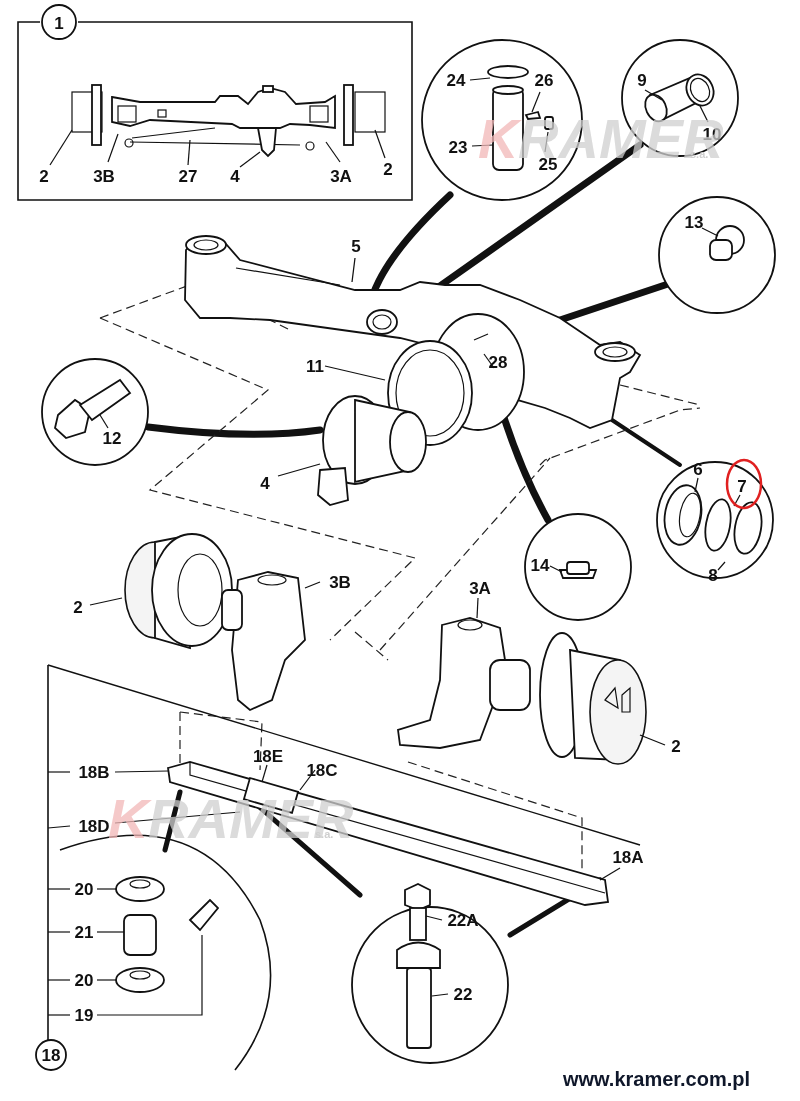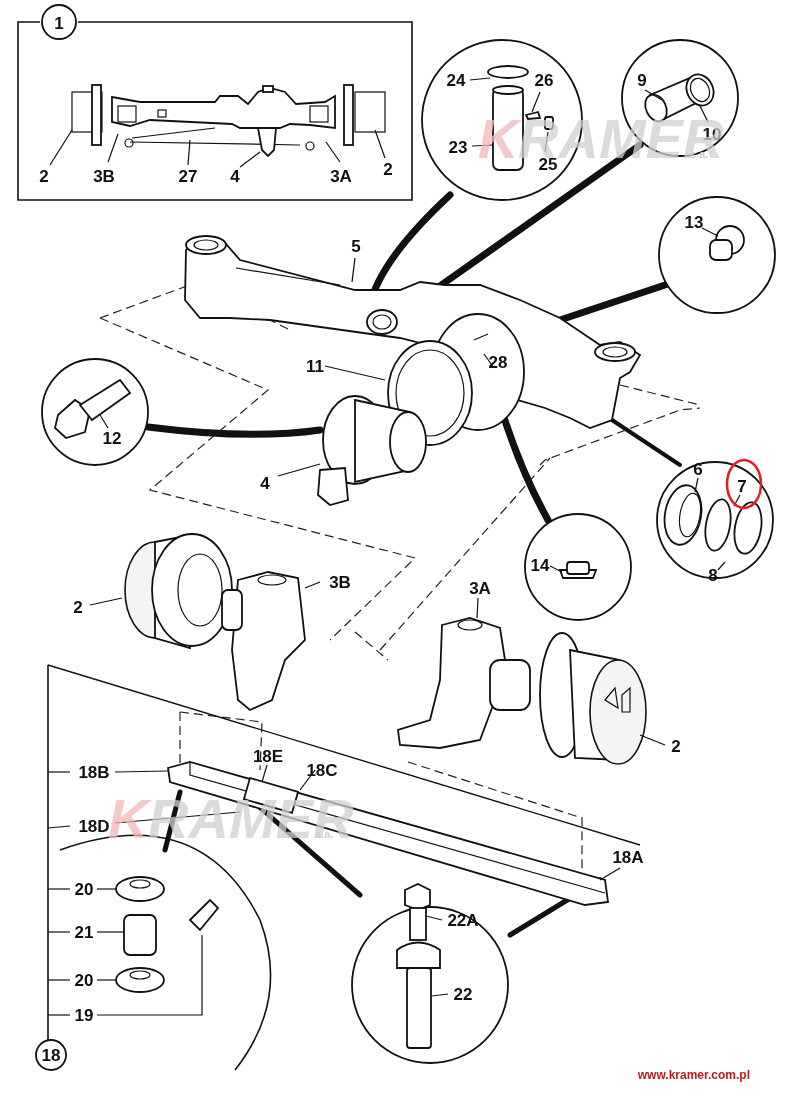--- a/index.html
+++ b/index.html
@@ -10,21 +10,21 @@
   .ln { stroke: #111; stroke-width: 1.6; fill: none; }
   .thin { stroke: #111; stroke-width: 1.2; fill: none; }
   .dash { stroke: #222; stroke-width: 1.2; fill: none; stroke-dasharray: 9 5; }
   .part { stroke: #111; stroke-width: 1.8; fill: #fff; }
   .partg { stroke: #111; stroke-width: 1.6; fill: #f4f4f4; }
   .lead { stroke: #111; stroke-width: 7; fill: none; stroke-linecap: round; }
   .circ { stroke: #111; stroke-width: 1.8; fill: #fff; }
   .wm { font-family: "Liberation Sans", sans-serif; font-weight: bold; font-style: italic; font-size: 56px; fill: #cfcfcf; opacity: 0.75; }
   .wmk { fill: #f2b8b8; }
   .wmsa { font-family: "Liberation Sans", sans-serif; font-weight: bold; font-size: 11px; fill: #cfcfcf; }
-  .url { position: absolute; right: 50px; top: 1068px; font-weight: bold; font-size: 12px; color: #b91c1c;
+  .url { position: absolute; right: 50px; top: 1068px; font-weight: bold; font-size: 20px; color: #0f172a;
          font-family: "Liberation Sans", sans-serif; }
 </style>
 </head>
 <body>
 
 <svg width="800" height="1101" viewBox="0 0 800 1101">
 
   <g>
     <path class="ln" d="M40 22 H18 V200 H412 V22 H78"></path>
     <circle class="circ" cx="59" cy="22" r="17"></circle>

